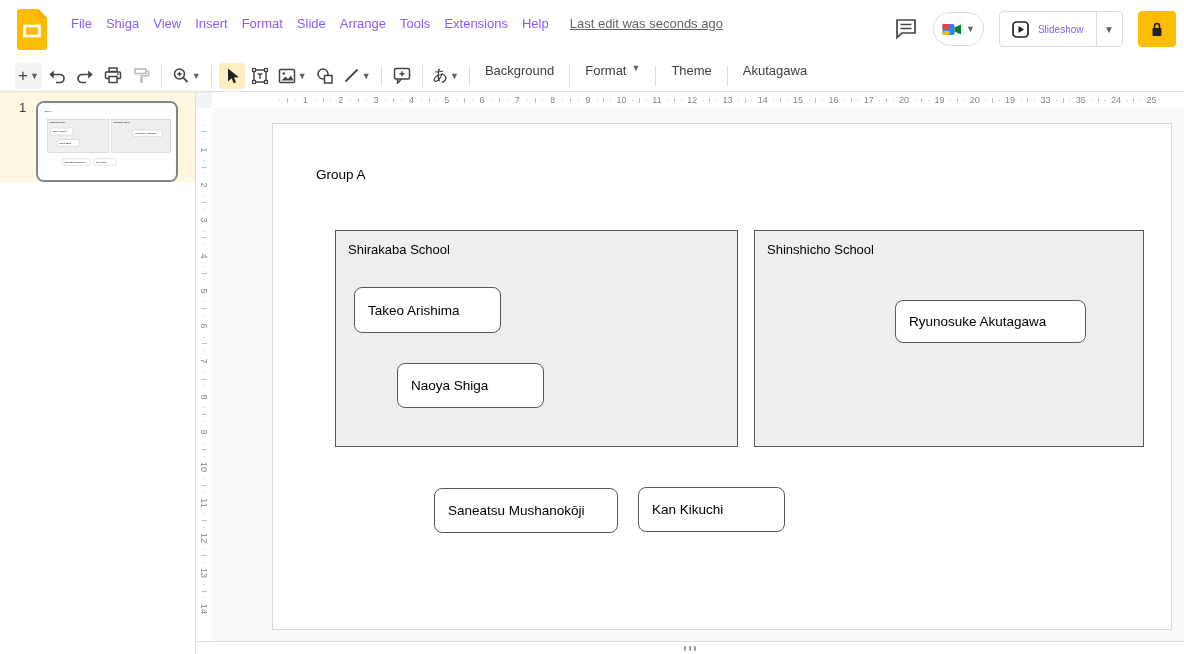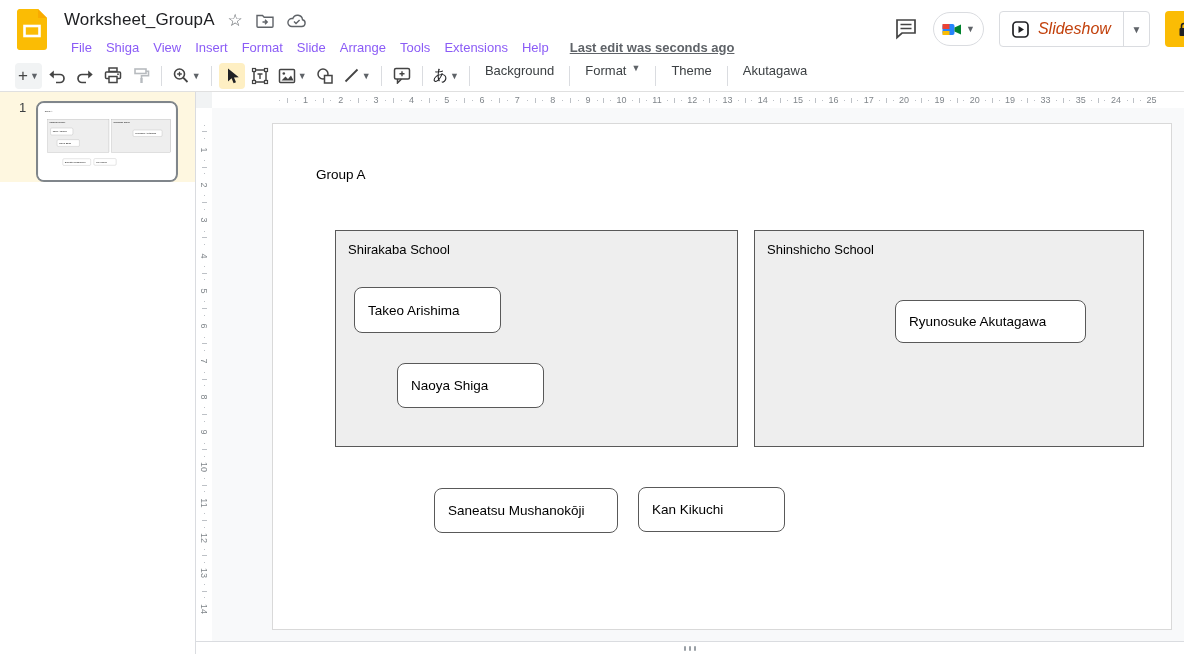--- a/index.html
+++ b/index.html
@@ -8,27 +8,27 @@
 
   
   #appbar { position:absolute; left:0; top:0; width:1184px; height:60px; background:#fff; }
   #logo { position:absolute; left:17px; top:9px; width:30px; height:41px; }
   #title-block { position:absolute; left:64px; top:8px; }
   #title-row { display:flex; align-items:center; gap:13px; height:24px; }
   #doc-title { font-size:17px; color:#202124; letter-spacing:.1px; }
   .tiny-ic { color:#5f6368; display:flex; align-items:center; }
   #menu-row { display:flex; align-items:center; margin-top:4px; height:22px; }
   .menu-item { font-size:13px; color:#8b5cf6; padding:2px 7px; border-radius:4px; cursor:default; }
-  #last-edit { font-size:13px; color:#5f6368; text-decoration:underline; margin-left:14px; white-space:nowrap;font-weight:bold; }
+  #last-edit { font-size:13px; color:#5f6368; text-decoration:underline; margin-left:14px; white-space:nowrap; }
   #right-cluster { position:absolute; left:894px; top:11px; display:flex; align-items:center; gap:15px; }
   #comment-top { display:flex; align-items:center; }
   #meet-pill { display:flex; align-items:center; gap:3px; border:1px solid #dadce0; border-radius:17px; height:34px; padding:0 8px 0 7px; background:#fff; }
   #slideshow-btn { display:flex; align-items:stretch; border:1px solid #dadce0; border-radius:4px; height:36px; background:#fff; }
   #slideshow-main { display:flex; align-items:center; gap:9px; padding:0 12px; }
-  #slideshow-label { font-size:16px; color:#c2410c;font-style:italic; }
+  #slideshow-label { font-size:10px; color:#8b5cf6; }
   #slideshow-caret { width:26px; display:flex; align-items:center; justify-content:center; border-left:1px solid #dadce0; color:#5f6368; font-size:10px; }
   #share-btn { display:flex; align-items:center; gap:8px; height:36px; border-radius:4px; padding:0 13px; font-size:14px; font-weight:bold; color:#202124; white-space:nowrap; }
   .caret { font-size:9px; color:#5f6368; }
 
   
   #toolbar { position:absolute; left:0; top:60px; width:1184px; height:32px; background:#fff;
              border-bottom:1px solid #e0e0e0; display:flex; align-items:center; padding-left:14px; }
   .tb-btn { display:flex; align-items:center; justify-content:center; height:26px; min-width:26px;
             border-radius:4px; margin:0 1px; color:#444; }
   .tb-btn.with-caret { padding:0 3px; gap:2px; }
@@ -87,36 +87,20 @@
 <body>
 
 <div id="appbar">
   <svg id="logo" viewBox="0 0 30 41">
     <path d="M2 0 h19 l9 9 v29 a3 3 0 0 1 -3 3 H2 a3 3 0 0 1 -2 -2 V3 a3 3 0 0 1 2 -3 z" fill="#fbbc04"></path>
     <path d="M21 0 l9 9 h-9 z" fill="#f9ab00"></path>
     <rect x="7.5" y="17" width="15" height="10" fill="none" stroke="#fff" stroke-width="2.6"></rect>
   </svg>
 
   <div id="title-block">
-    <div id="title-row">
-      <span id="doc-title">Worksheet_GroupA</span>
-      <span class="tiny-ic" style="font-size:17px;">☆</span>
-      <span class="tiny-ic">
-        <svg width="18" height="15" viewBox="0 0 18 15">
-            <path d="M1 2.5 h5.5 l1.7 1.8 H17 v9 a1 1 0 0 1 -1 1 H2 a1 1 0 0 1 -1 -1 z" fill="none" stroke="#5f6368" stroke-width="1.4"></path>
-            <path d="M6.5 9 h4.4 M9 6.8 l2.2 2.2 -2.2 2.2" fill="none" stroke="#5f6368" stroke-width="1.4"></path>
-          </svg>
-      </span>
-      <span class="tiny-ic">
-        <svg width="20" height="15" viewBox="0 0 20 15">
-            <path d="M5 13.5 a4 4 0 1 1 .8-7.9 A5 5 0 0 1 15.5 6.8 a3.4 3.4 0 0 1 -.7 6.7 z" fill="none" stroke="#5f6368" stroke-width="1.4"></path>
-            <path d="M7 8.6 l2 2 3.6-3.6" fill="none" stroke="#5f6368" stroke-width="1.4"></path>
-          </svg>
-      </span>
-    </div>
     <div id="menu-row">
       <span class="menu-item">File</span>
       <span class="menu-item">Shiga</span>
       <span class="menu-item">View</span>
       <span class="menu-item">Insert</span>
       <span class="menu-item">Format</span>
       <span class="menu-item">Slide</span>
       <span class="menu-item">Arrange</span>
       <span class="menu-item">Tools</span>
       <span class="menu-item">Extensions</span>

